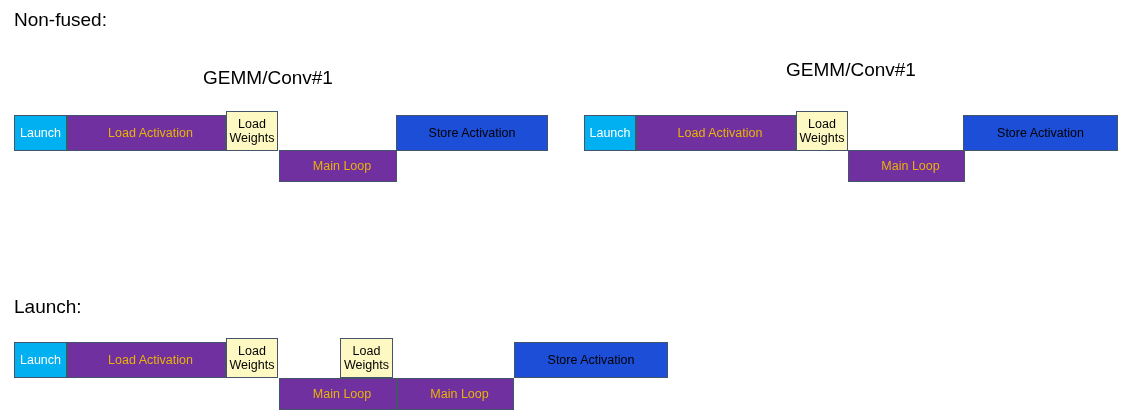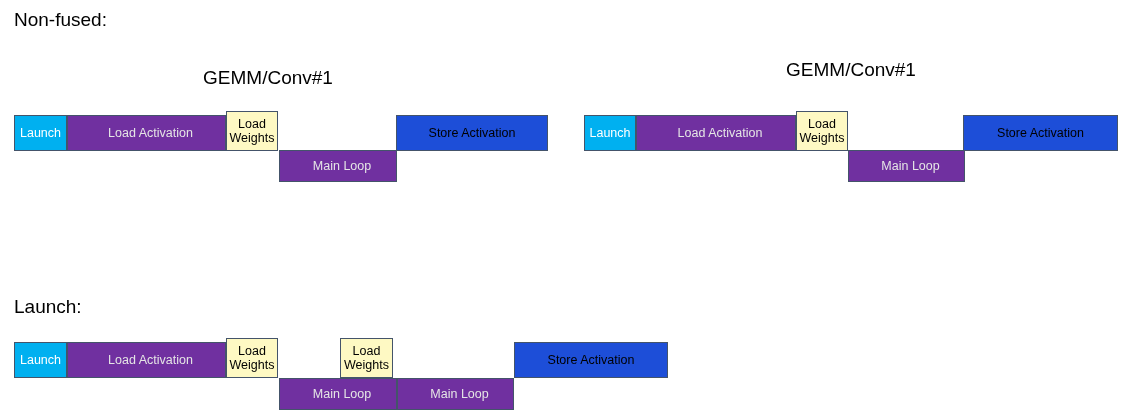--- a/index.html
+++ b/index.html
@@ -43,21 +43,21 @@
     display: flex;
     align-items: center;
     justify-content: center;
     text-align: center;
     font-size: 12.5px;
     line-height: 14px;
     white-space: pre-line;
     overflow: visible;
   }
   .bar.cyan   { background: #00B0F0; color: #ffffff; }
-  .bar.purple { background: #7030A0; color: #e5e5e5; padding-left: 8px; }
+  .bar.purple { background: #7030A0; color: #eab308; padding-left: 8px; }
   .bar.yellow { background: #fef9c3; color: #000000; }
   .bar.orange { background: #1d4ed8; color: #000000; }
   .bar .bar-label {
     display: block;
     width: 100%;
     padding: 0 1px;
   }
 </style>
 </head>
 <body>

